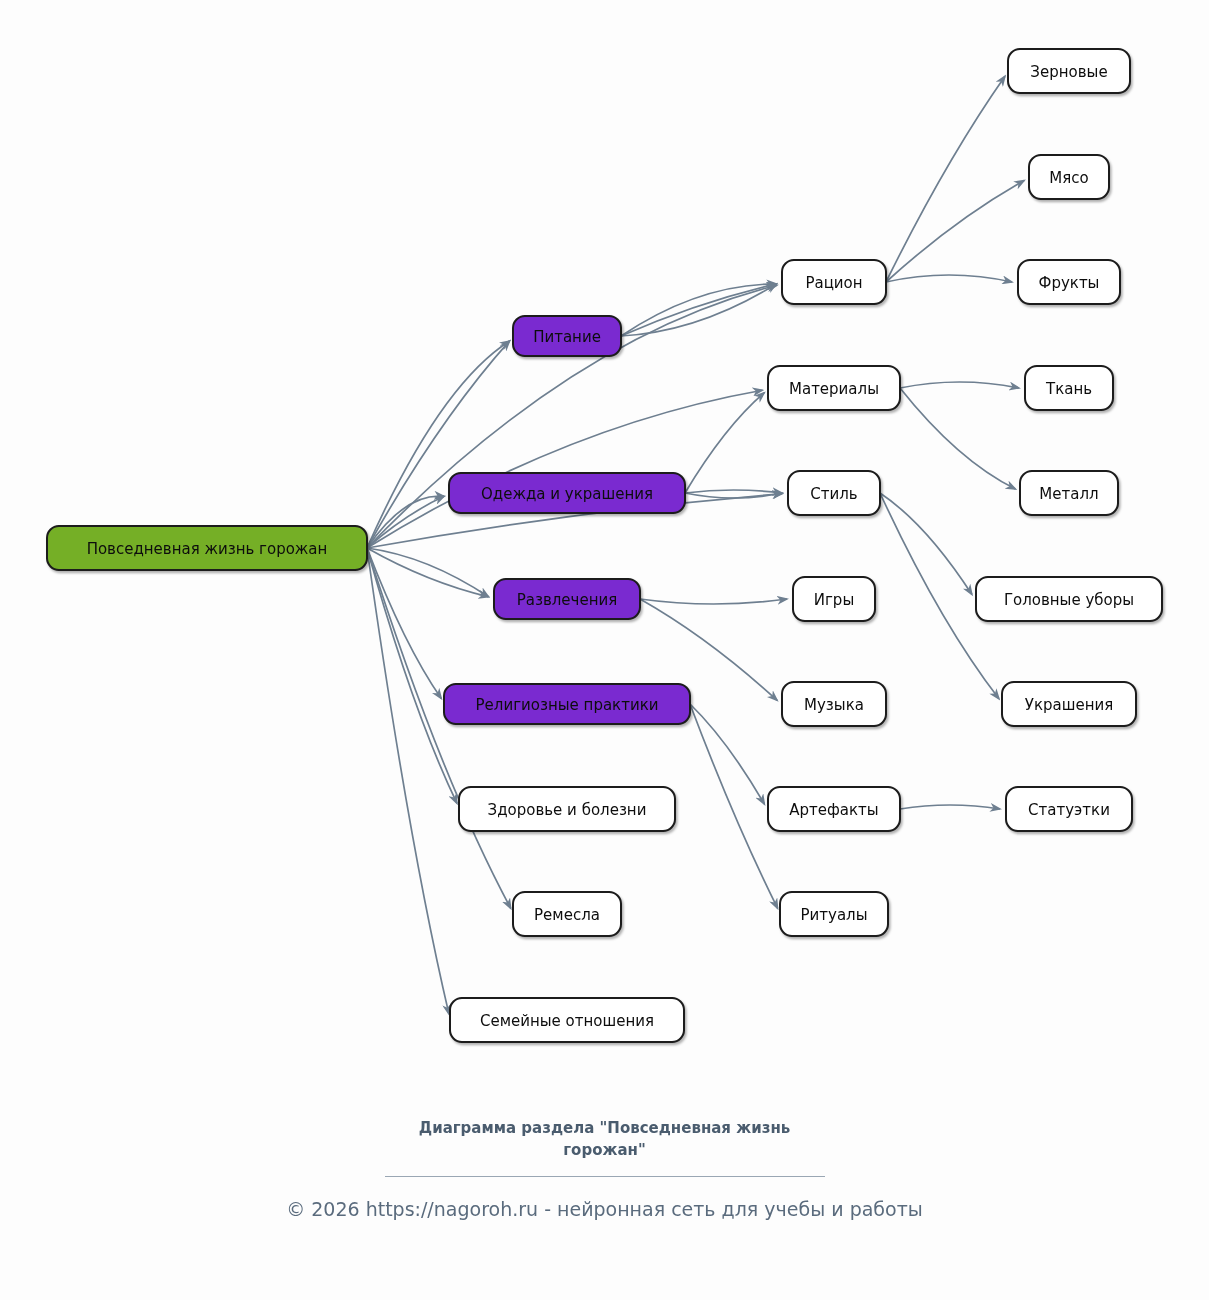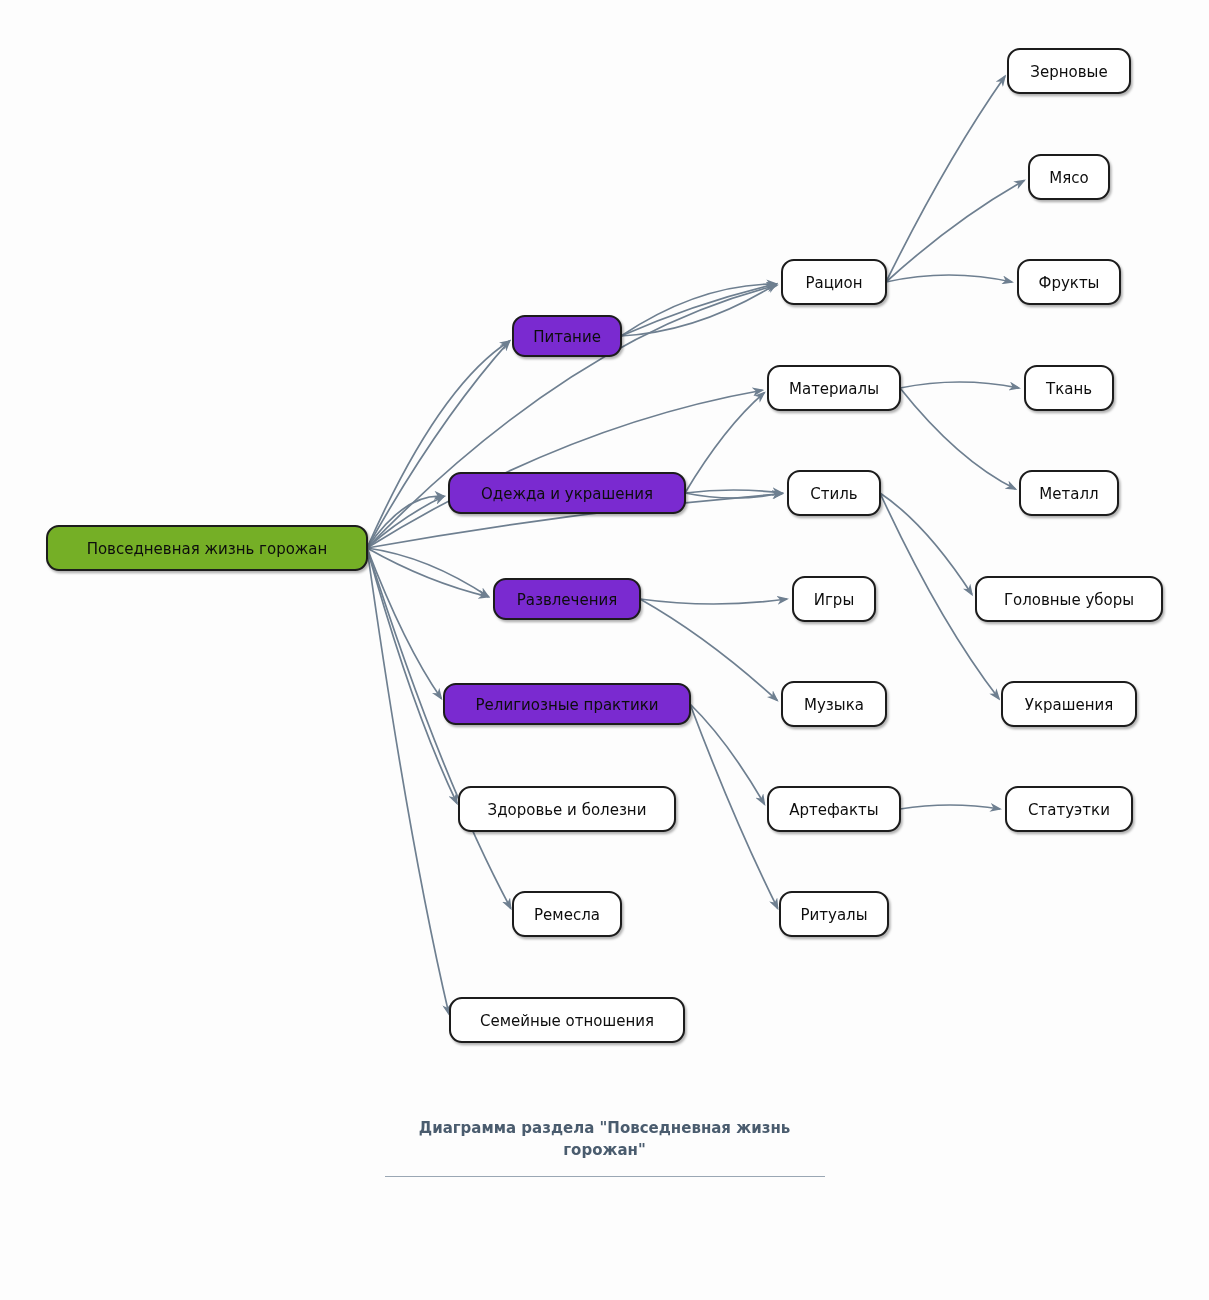--- a/index.html
+++ b/index.html
@@ -216,15 +216,16 @@
         <g>
           <rect x="1006" y="787" width="126" height="44" rx="12" ry="12" class="node-rect leaf" filter="url(#nodeshadow)"></rect>
           <text x="1069" y="810" class="node-label">Статуэтки</text>
         </g>
       </g>
   </svg>
 
   <div class="footer">
     <div class="footer-caption">Диаграмма раздела "Повседневная жизнь горожан"</div>
     <div class="footer-rule"></div>
+    <div class="footer-copy">© 2026 https://nagoroh.ru - нейронная сеть для учебы и работы</div>
   </div>
 
 </div>
 
 </body></html>

